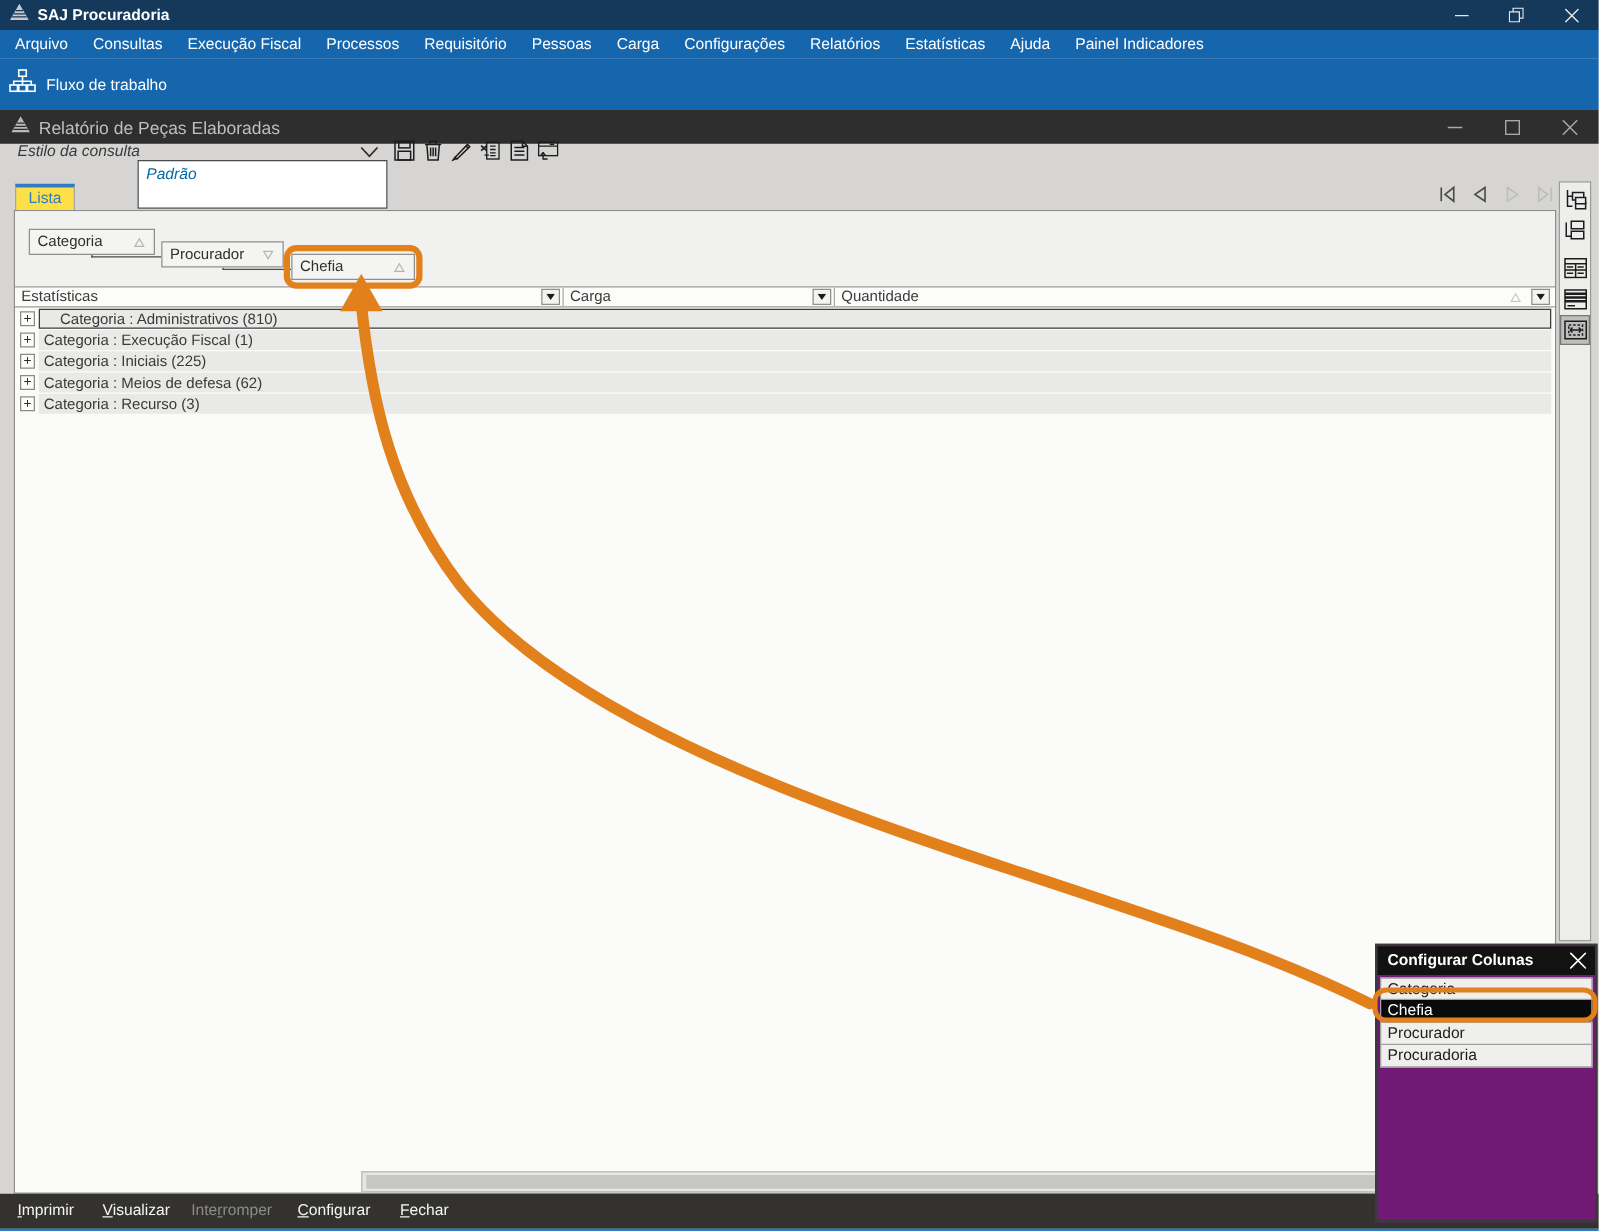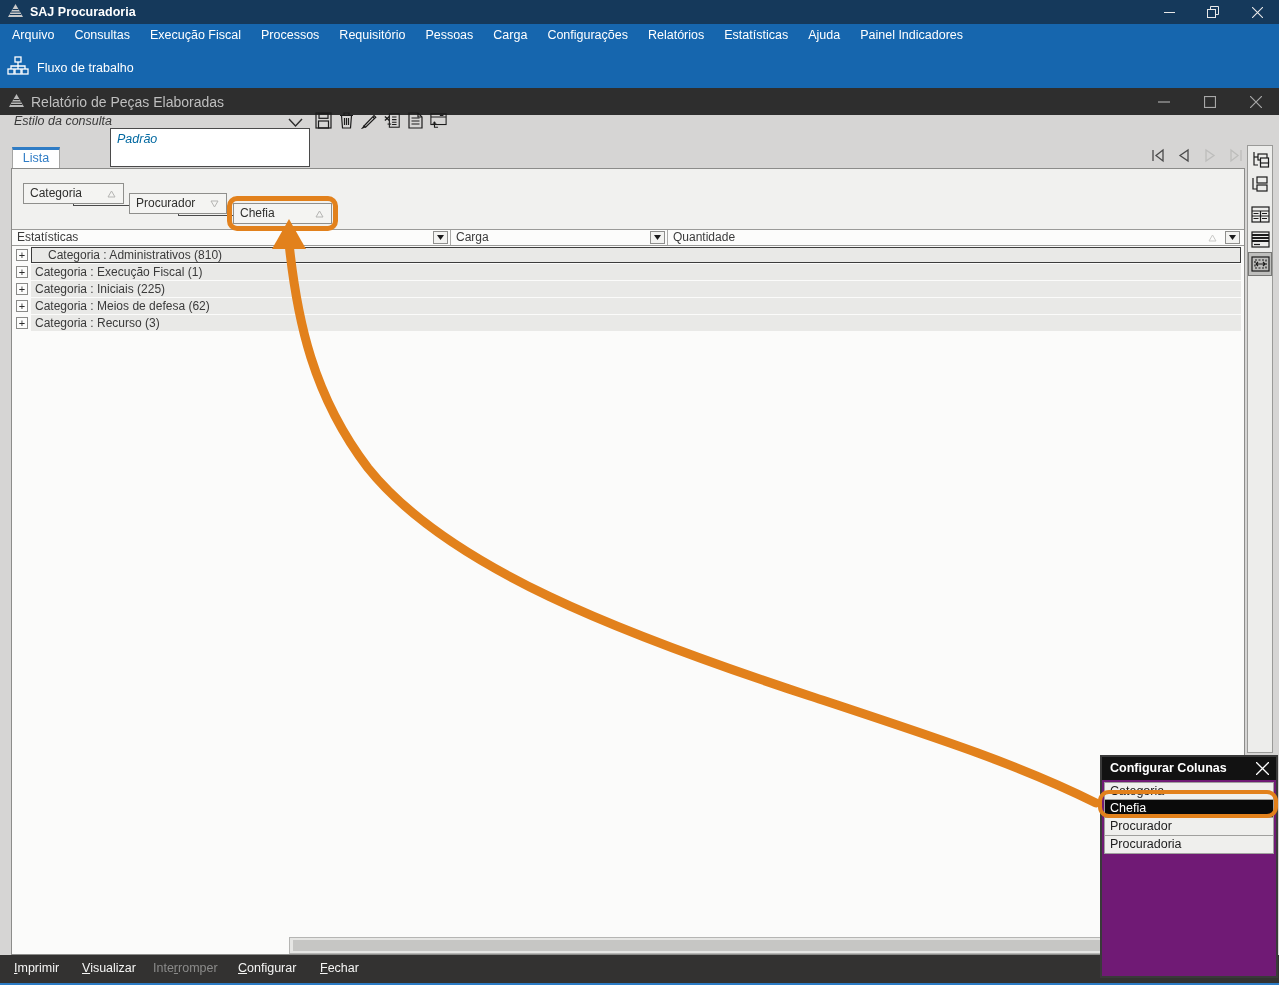--- a/index.html
+++ b/index.html
@@ -25,21 +25,21 @@
   .inner-titlebar .title { color:#BFBFBF; font-size:14px; margin-left:7px; }
   .inner-titlebar .logo { margin-left:9px; }
   .iwbtn { width:46px; height:100%; display:flex; align-items:center; justify-content:center; }
 
   .query-row { position:absolute; left:0; top:105px; width:100%; height:32px;font-style:italic; }
   .query-label { position:absolute; left:14px; top:9px; font-size:12.5px; color:#3A3A3A; }
   .combo { position:absolute; left:110px; top:4px; width:200px; height:39px; background:#fff; border:1px solid #4A4A4A; font-size:12.5px; color:#0369a1; line-height:20px; padding-left:6px;margin-top:19px; }
   .qtools { position:absolute; left:315px; top:3px; display:flex; gap:6px; }
   .qtool { width:17px; height:24px; display:flex; align-items:center; justify-content:center; }
 
-  .tab { position:absolute; left:12px; top:147px; width:48px; height:21px; background:#ffffff; border:1px solid #A5A5A3; border-top:3px solid #2F7CC5; border-bottom:none; color:#2F7CC5; font-size:12.5px; text-align:center; line-height:17px; }
+  .tab { position:absolute; left:12px; top:147px; width:48px; height:21px; background:#fde047; border:1px solid #A5A5A3; border-top:3px solid #2F7CC5; border-bottom:none; color:#2F7CC5; font-size:12.5px; text-align:center; line-height:17px; }
 
   .content { position:absolute; left:11px; top:168px; width:1234px; height:787px; background:#FBFBFA; border:1px solid #8C8C8A; }
   .groupband { position:absolute; left:0; top:0; width:100%; height:60px; background:#F1F1EF; }
   .pill { position:absolute; height:21px; background:#F4F4F2; border:1px solid #8F8F8C; font-size:12px; color:#2F2F2D; line-height:19px; padding-left:6px; }
   .pill svg { position:absolute; right:7px; top:6px; }
   .pill-categoria { left:11px; top:14px; width:101px; }
   .pill-procurador { left:117px; top:24px; width:98px; }
   .pill-chefia { left:221px; top:34px; width:99px; }
   .connector { position:absolute; border-left:1px solid #4A4A4A; border-bottom:1px solid #4A4A4A; }
   .conn1 { left:61px; top:35px; width:56px; height:2px; }

